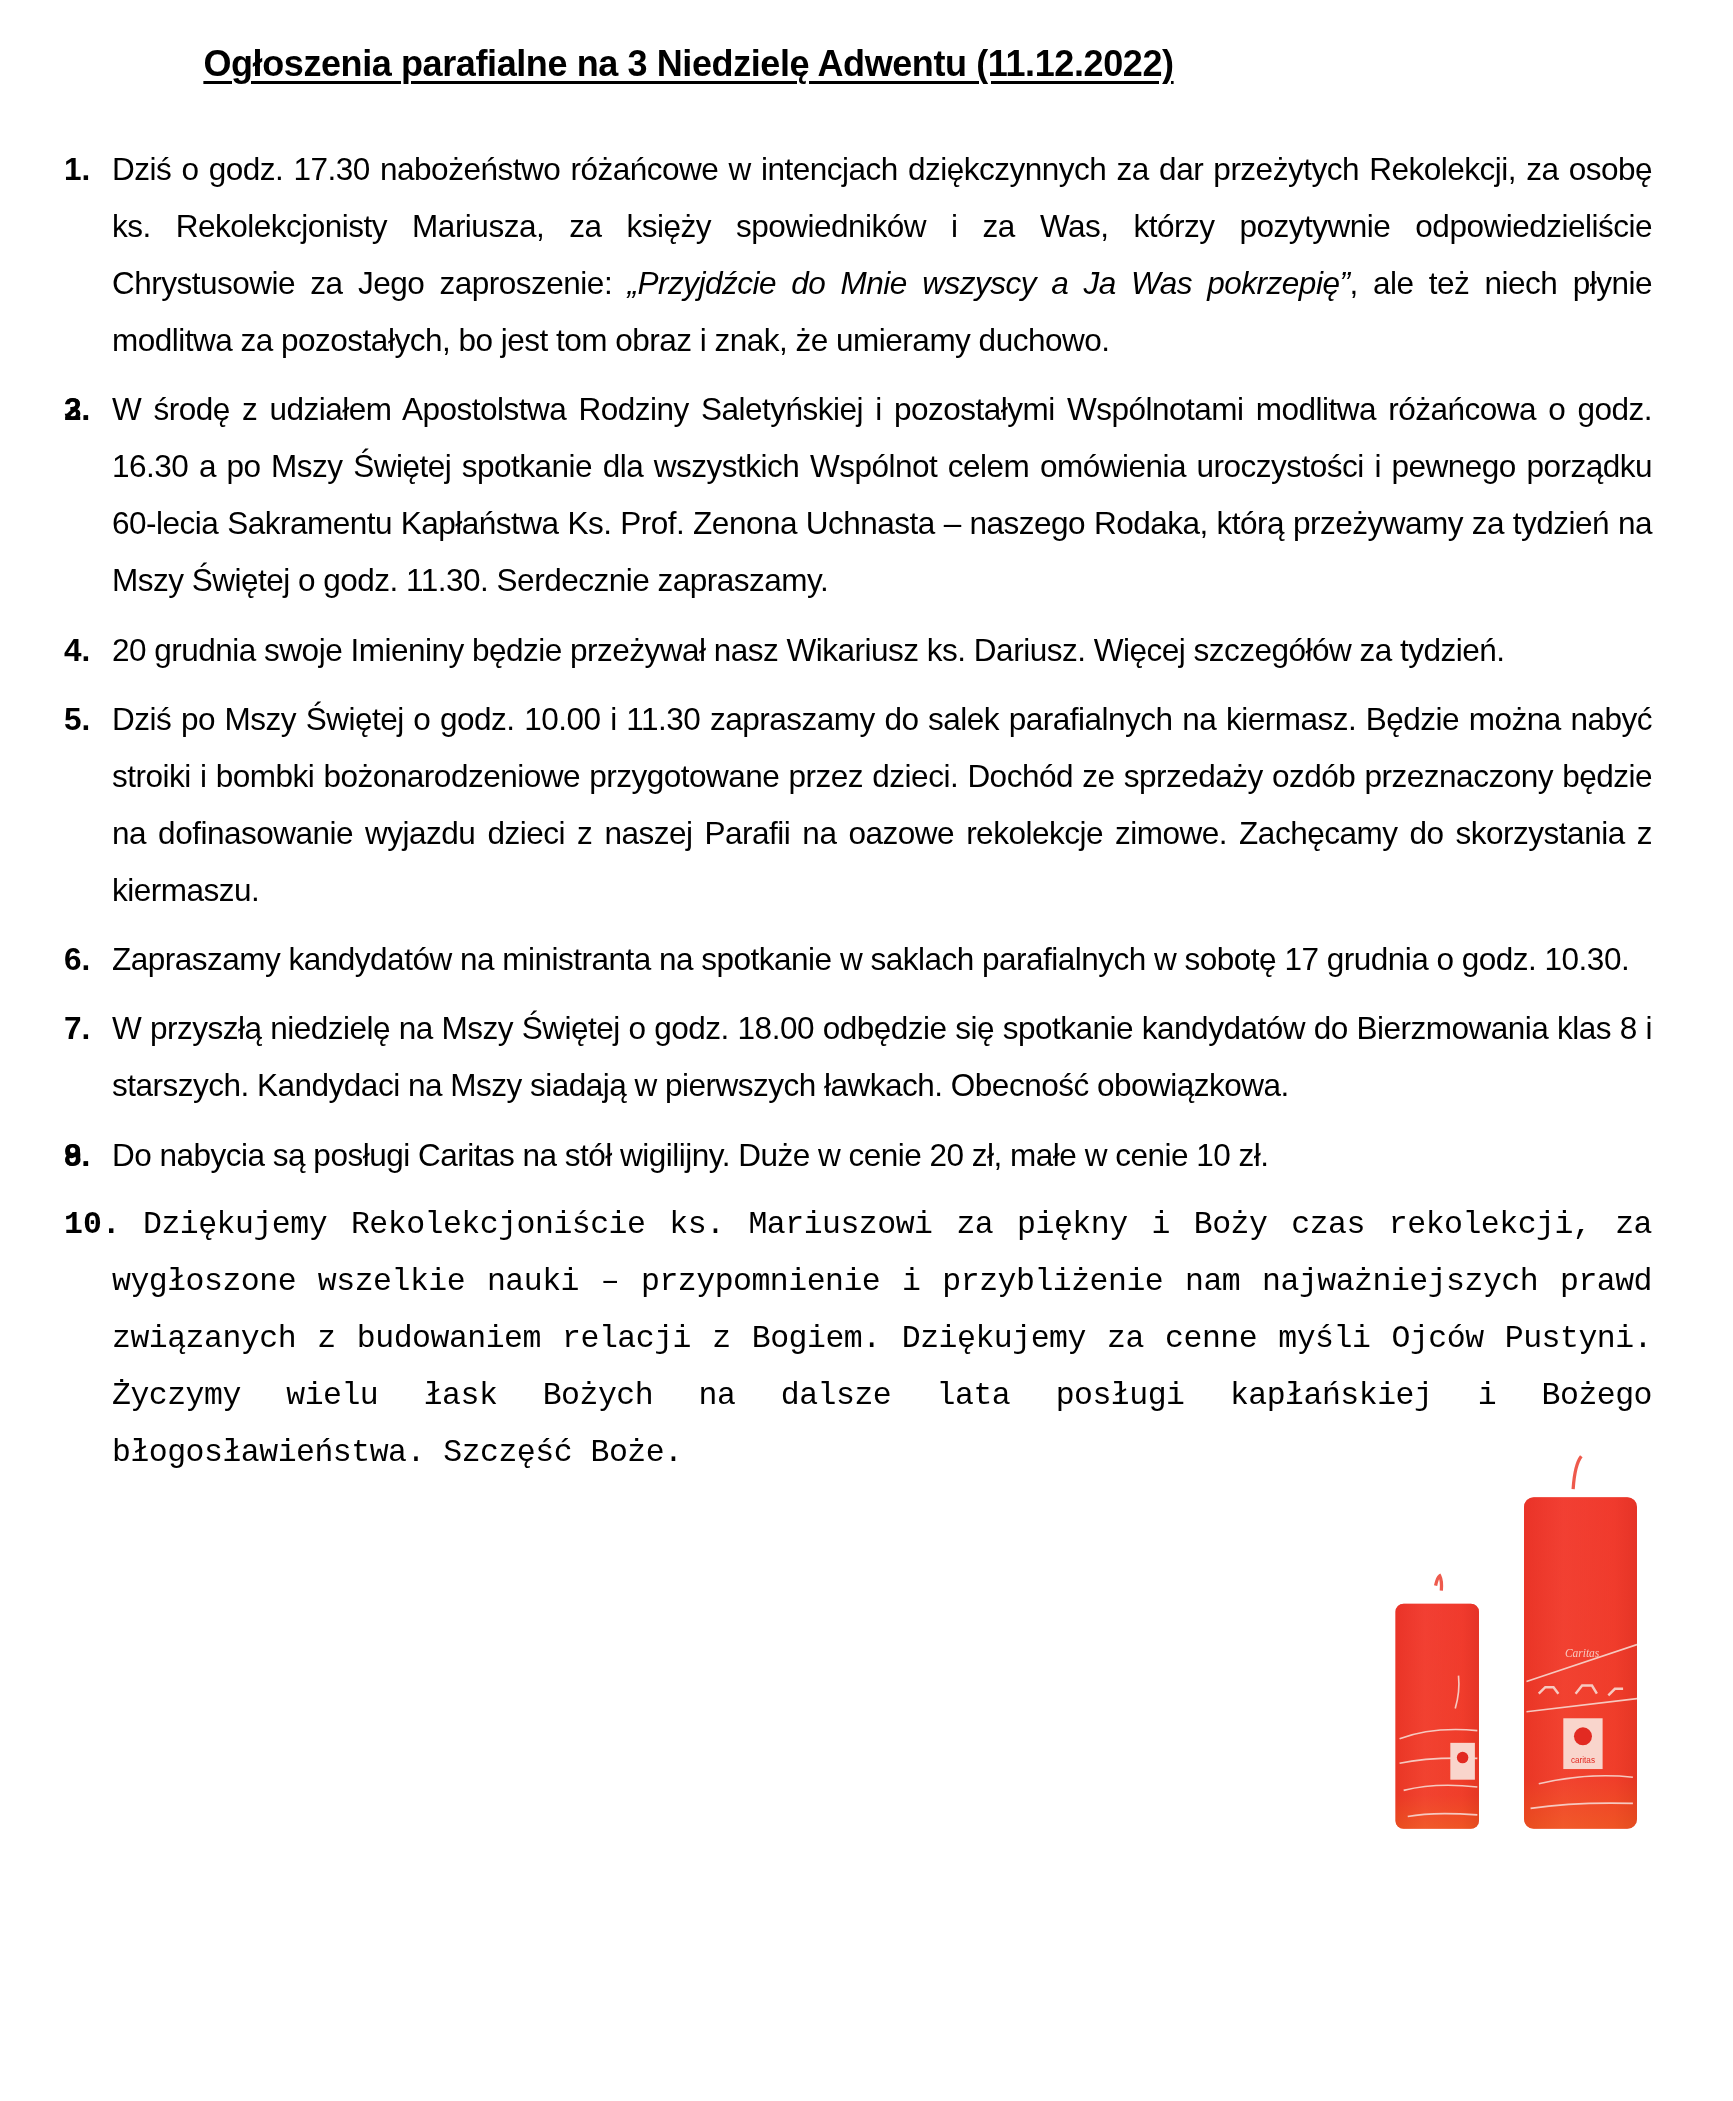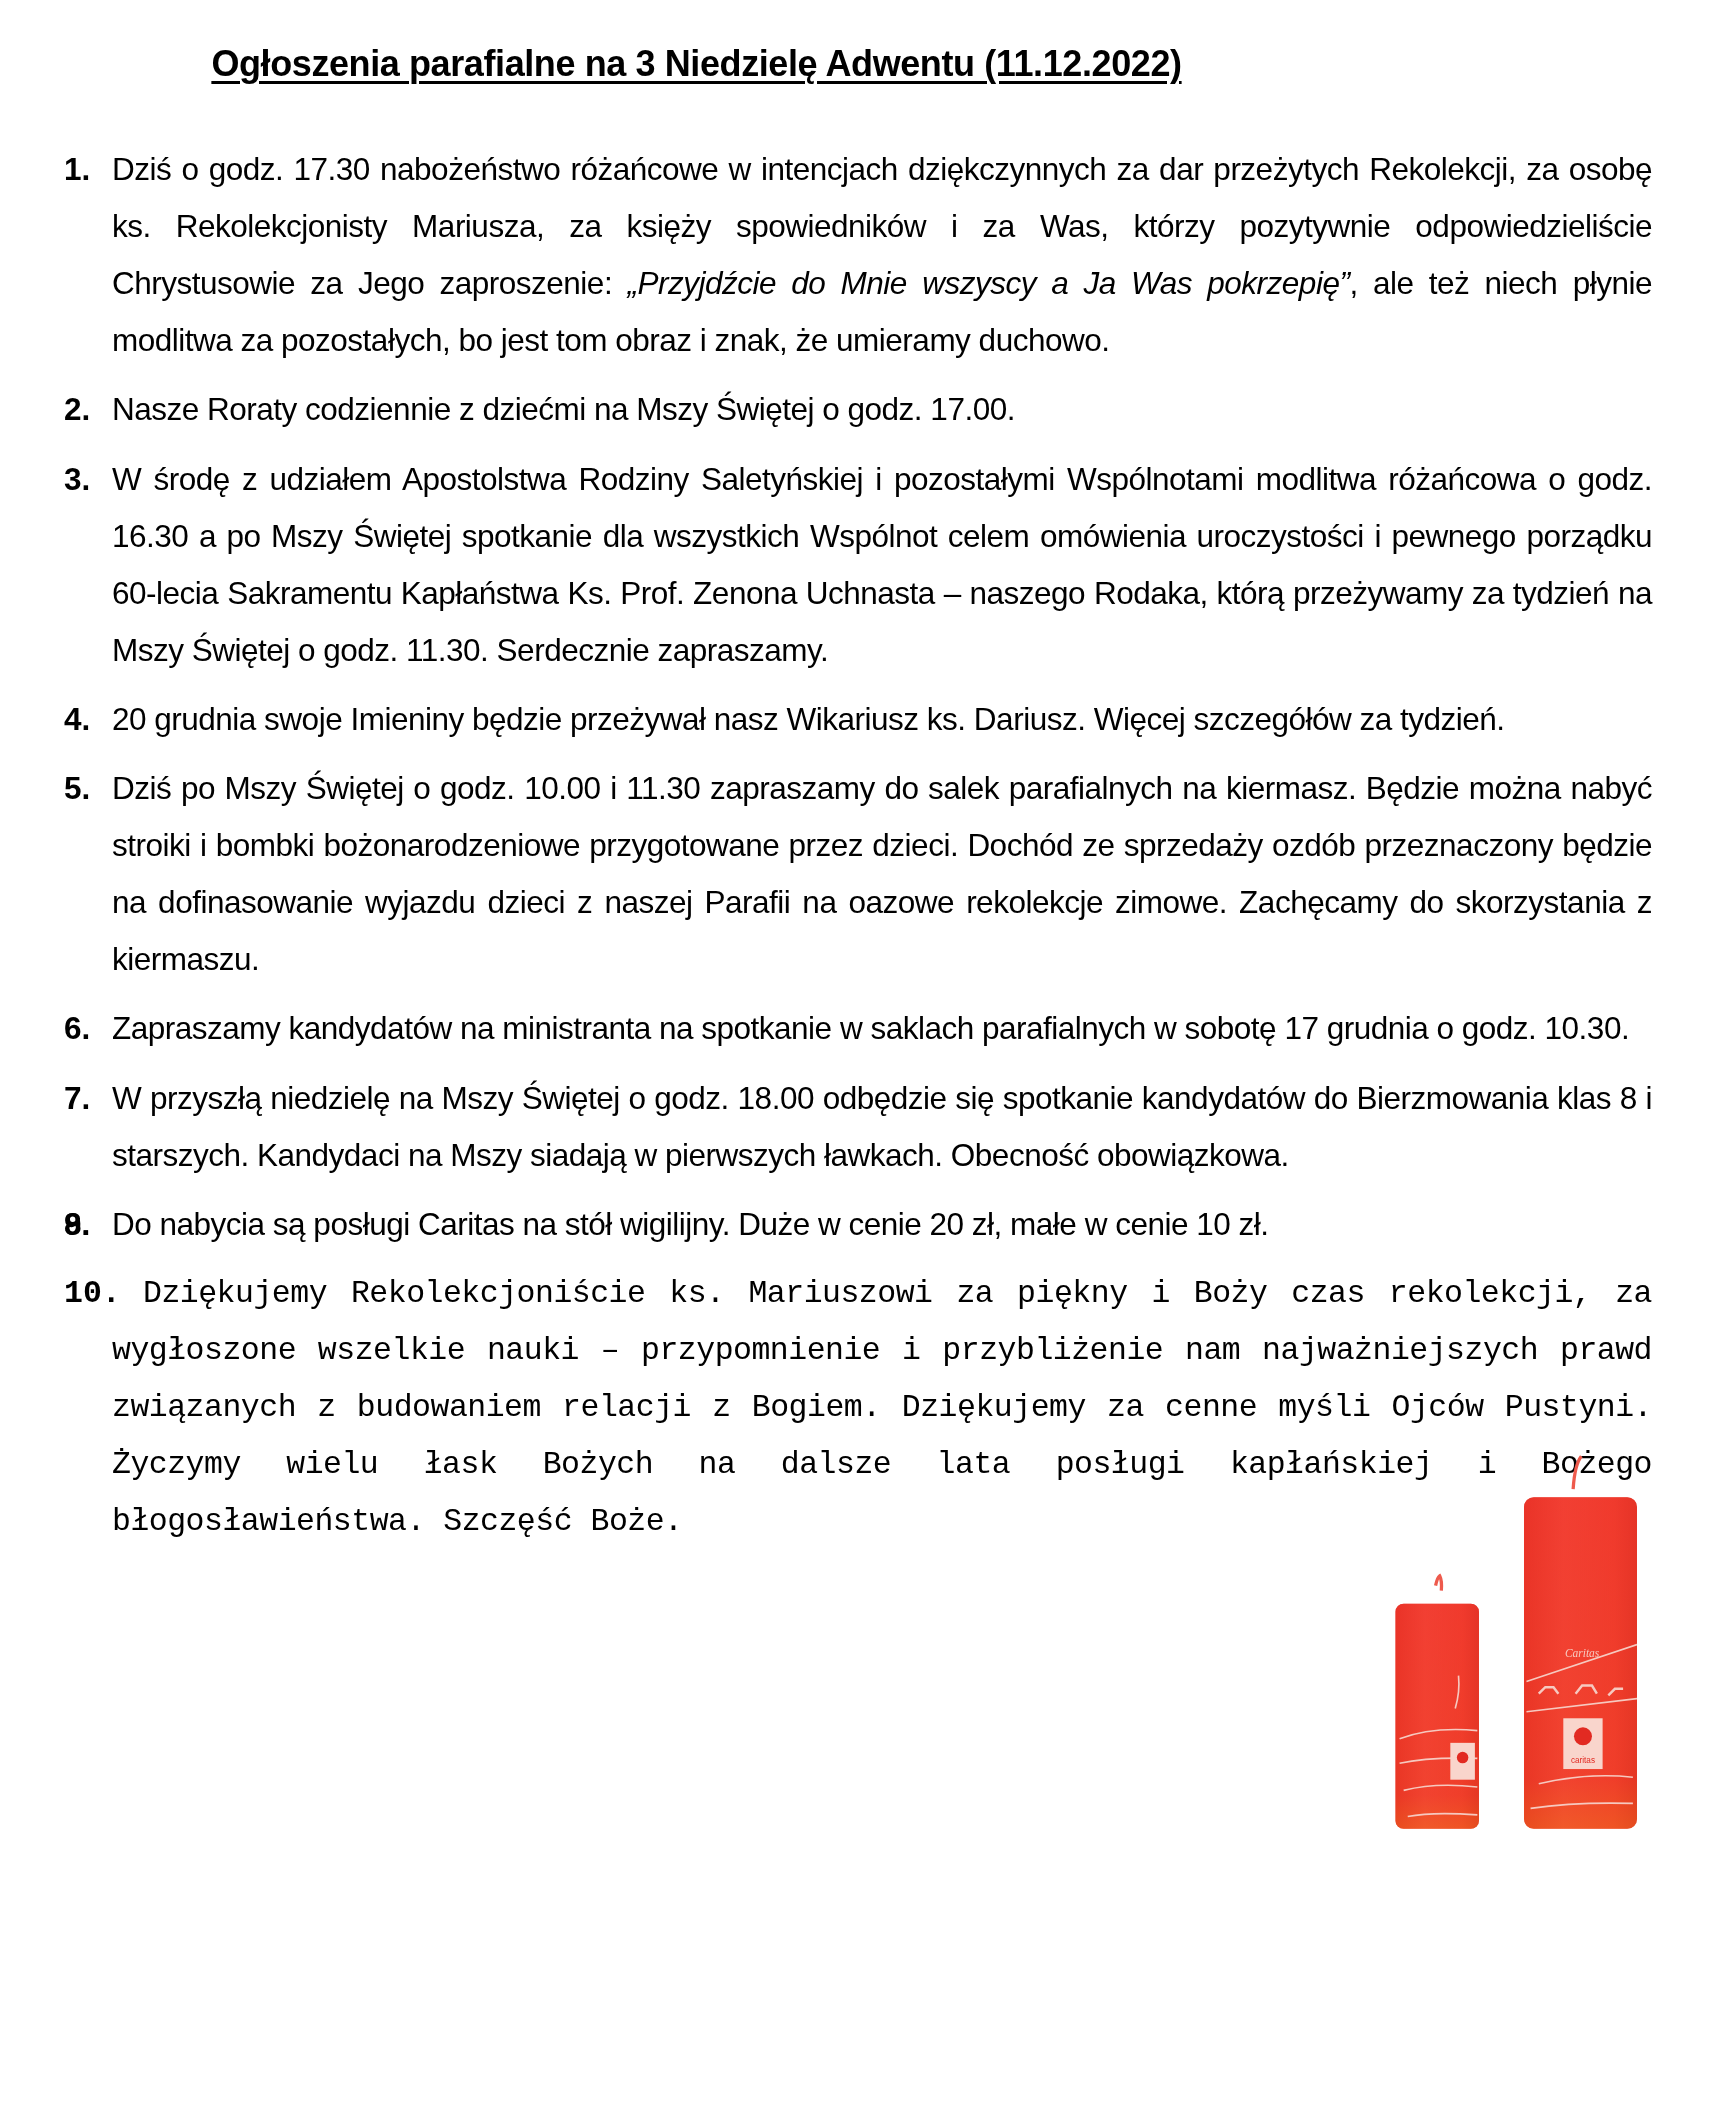--- a/index.html
+++ b/index.html
@@ -7,21 +7,20 @@
     width: 1733px; height: 2101px; position: relative; overflow: hidden;
     font-family: "Liberation Sans", "DejaVu Sans", sans-serif;
     color: #000;
   }
   .title {
     position: absolute; left: 0; top: 39px; width: 1377px;
     text-align: center;
     font-family: "Liberation Sans", sans-serif;
     font-weight: bold; font-size: 36px; letter-spacing: -0.4px;
     line-height: 49px;
-    padding-left: 8px;
   }
   .title span { text-decoration: underline; text-decoration-thickness: 2.5px; text-underline-offset: 4.9px; }
 
   .list { position: absolute; left: 64px; top: 141px; width: 1588px; }
   .item {
     position: relative;
     padding-left: 48px;
     margin-bottom: 12.3px;
     font-size: 31.5px;
     line-height: 57px;
@@ -49,21 +48,20 @@
   <span>Ogłoszenia parafialne na 3 Niedzielę Adwentu (11.12.2022)</span>
 </div>
 
 <div class="list">
   <div class="item">
     <span class="num">1.</span>
     <span>Dziś o godz. 17.30 nabożeństwo różańcowe w intencjach dziękczynnych za dar przeżytych Rekolekcji, za osobę ks. Rekolekcjonisty Mariusza, za księży spowiedników i za Was, którzy pozytywnie odpowiedzieliście Chrystusowie za Jego zaproszenie: </span><span class="it">„Przyjdźcie do Mnie wszyscy a Ja Was pokrzepię”</span><span>, ale też niech płynie modlitwa za pozostałych, bo jest tom obraz i znak, że umieramy duchowo.</span>
   </div>
   <div class="item">
     <span class="num">2.</span>
-    <span>Nasze Roraty codziennie z dziećmi na Mszy Świętej o godz. 17.00.</span>
   </div>
   <div class="item">
     <span class="num">3.</span>
     <span>W środę z udziałem Apostolstwa Rodziny Saletyńskiej i pozostałymi Wspólnotami modlitwa różańcowa o godz. 16.30 a po Mszy Świętej spotkanie dla wszystkich Wspólnot celem omówienia uroczystości i pewnego porządku 60-lecia Sakramentu Kapłaństwa Ks. Prof. Zenona Uchnasta – naszego Rodaka, którą przeżywamy za tydzień na Mszy Świętej o godz. 11.30. Serdecznie zapraszamy.</span>
   </div>
   <div class="item">
     <span class="num">4.</span>
     <span>20 grudnia swoje Imieniny będzie przeżywał nasz Wikariusz ks. Dariusz. Więcej szczegółów za tydzień.</span>
   </div>
   <div class="item">

